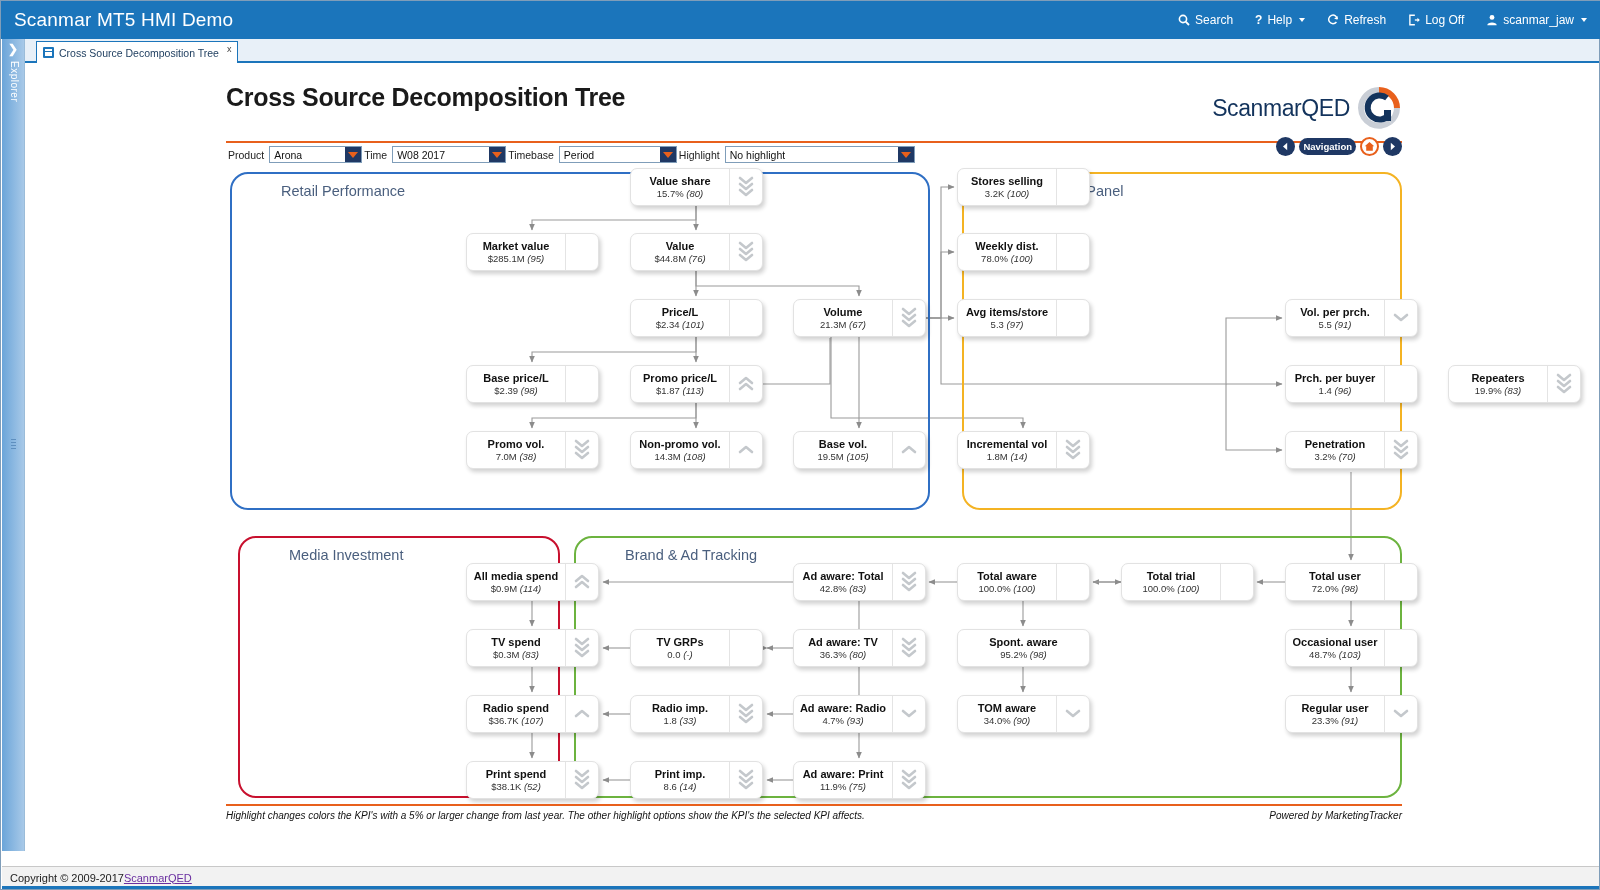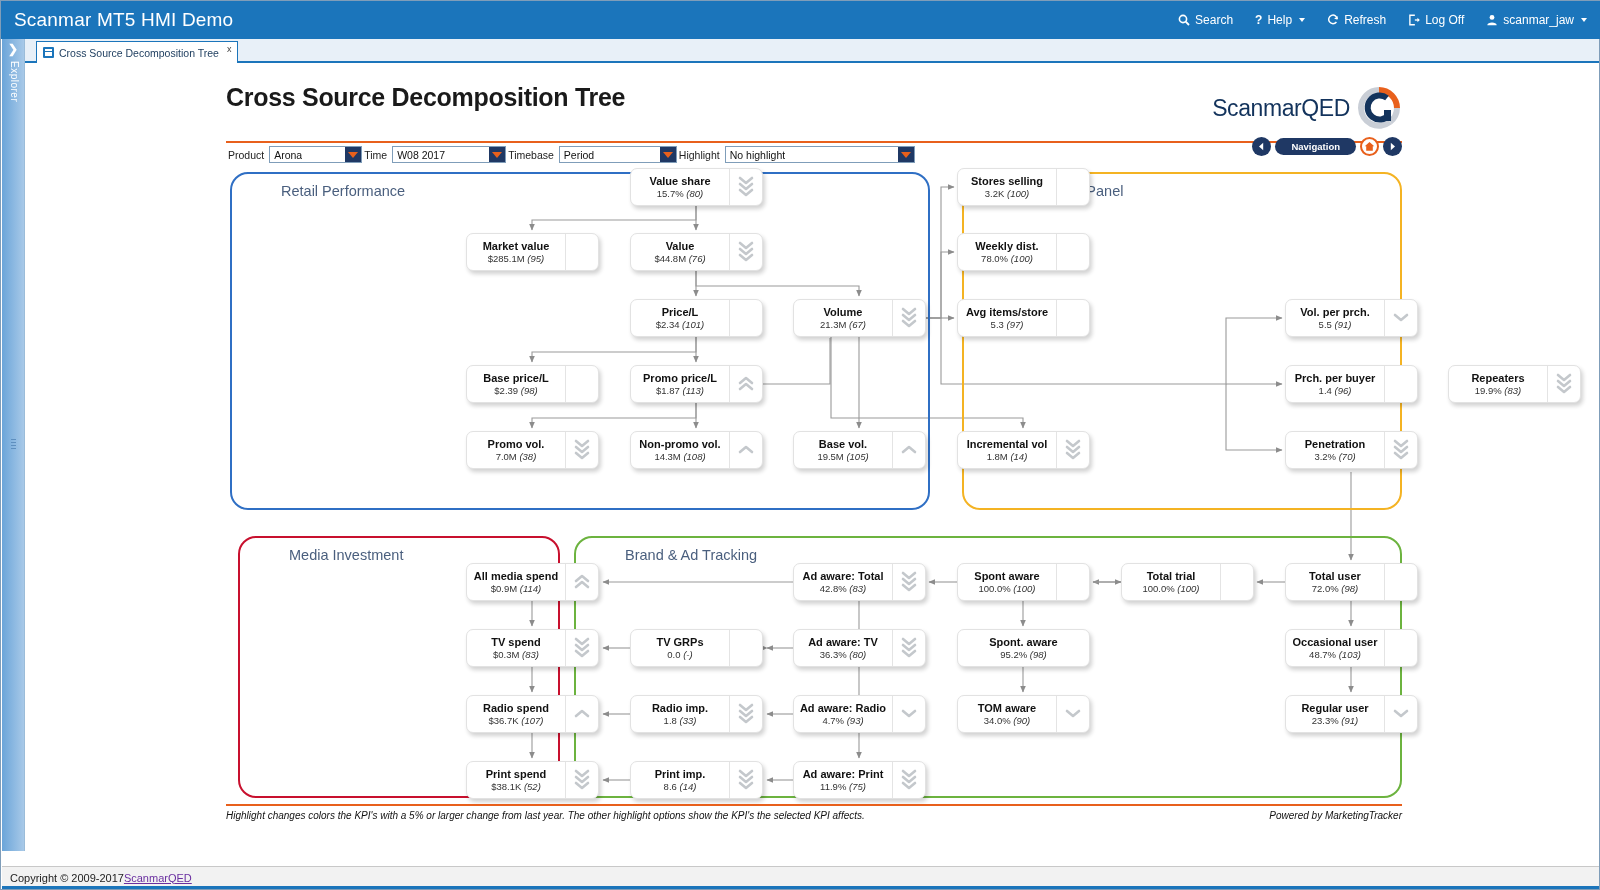--- a/index.html
+++ b/index.html
@@ -92,21 +92,21 @@
     background:#1f3864; display:flex;align-items:center;justify-content:center; cursor:pointer;
   }
   .fselect .arrowbox i { width:0;height:0;border-left:5px solid transparent;border-right:5px solid transparent;border-top:6px solid #e8601c;display:block;}
   #sel-product{ width:93px; } #sel-time{ width:114px; } #sel-timebase{ width:118px; } #sel-highlight{ width:190px; }
 
   
   #navctrls { position:absolute; right:4px; top:74px; display:flex; align-items:center; gap:4px;}
   .navbtn { width:19px;height:19px;border-radius:50%; display:flex;align-items:center;justify-content:center; cursor:pointer;}
   .navbtn.dark { background:#1f3864; }
   .navbtn.home { background:#fff; border:2px solid #e8601c;}
-  #nav-label { background:#1f3864;color:#fff;font-size:9.5px;font-weight:bold;border-radius:9px;padding:3px 16px;cursor:pointer;}
+  #nav-label { background:#1f3864;color:#fff;font-size:9.5px;font-weight:bold;border-radius:9px;padding:3px 4px;cursor:pointer;}
 
   
   #tree { position:absolute; left:0; top:105px; width:1176px; height:630px;}
   svg#wires { position:absolute; left:0; top:0; width:1176px; height:630px; pointer-events:none;}
 
   
   .group { position:absolute; border-radius:18px; background:transparent;}
   .group > .gtitle {
     position:absolute; top:9px; left:44px; font-size:14.5px; color:#4a5f7e;
     background:#fff; padding:0 5px; white-space:nowrap;
@@ -655,21 +655,21 @@
               <div class="chev">
                 <svg width="16" height="23" viewBox="0 0 16 23">
                   <path d="M2,2 L8,7 L14,2" fill="none" stroke="#c4c8cc" stroke-width="2.6" stroke-linecap="round" stroke-linejoin="round"></path>
                   <path d="M2,8 L8,13 L14,8" fill="none" stroke="#c4c8cc" stroke-width="2.6" stroke-linecap="round" stroke-linejoin="round"></path>
                   <path d="M2,14 L8,19 L14,14" fill="none" stroke="#c4c8cc" stroke-width="2.6" stroke-linecap="round" stroke-linejoin="round"></path>
                 </svg>
               </div>
             </div>
             <div class="node" style="left: 731px; top: 395px; width: 133px;">
               <div class="body">
-                <div class="nlabel">Spont aware</div>
+                <div class="nlabel">Total aware</div>
                 <div class="nval"><span>100.0%</span> <i>(100)</i></div>
               </div>
               <div class="chev"></div>
             </div>
             <div class="node" style="left: 895px; top: 395px; width: 133px;">
               <div class="body">
                 <div class="nlabel">Total trial</div>
                 <div class="nval"><span>100.0%</span> <i>(100)</i></div>
               </div>
               <div class="chev"></div>

